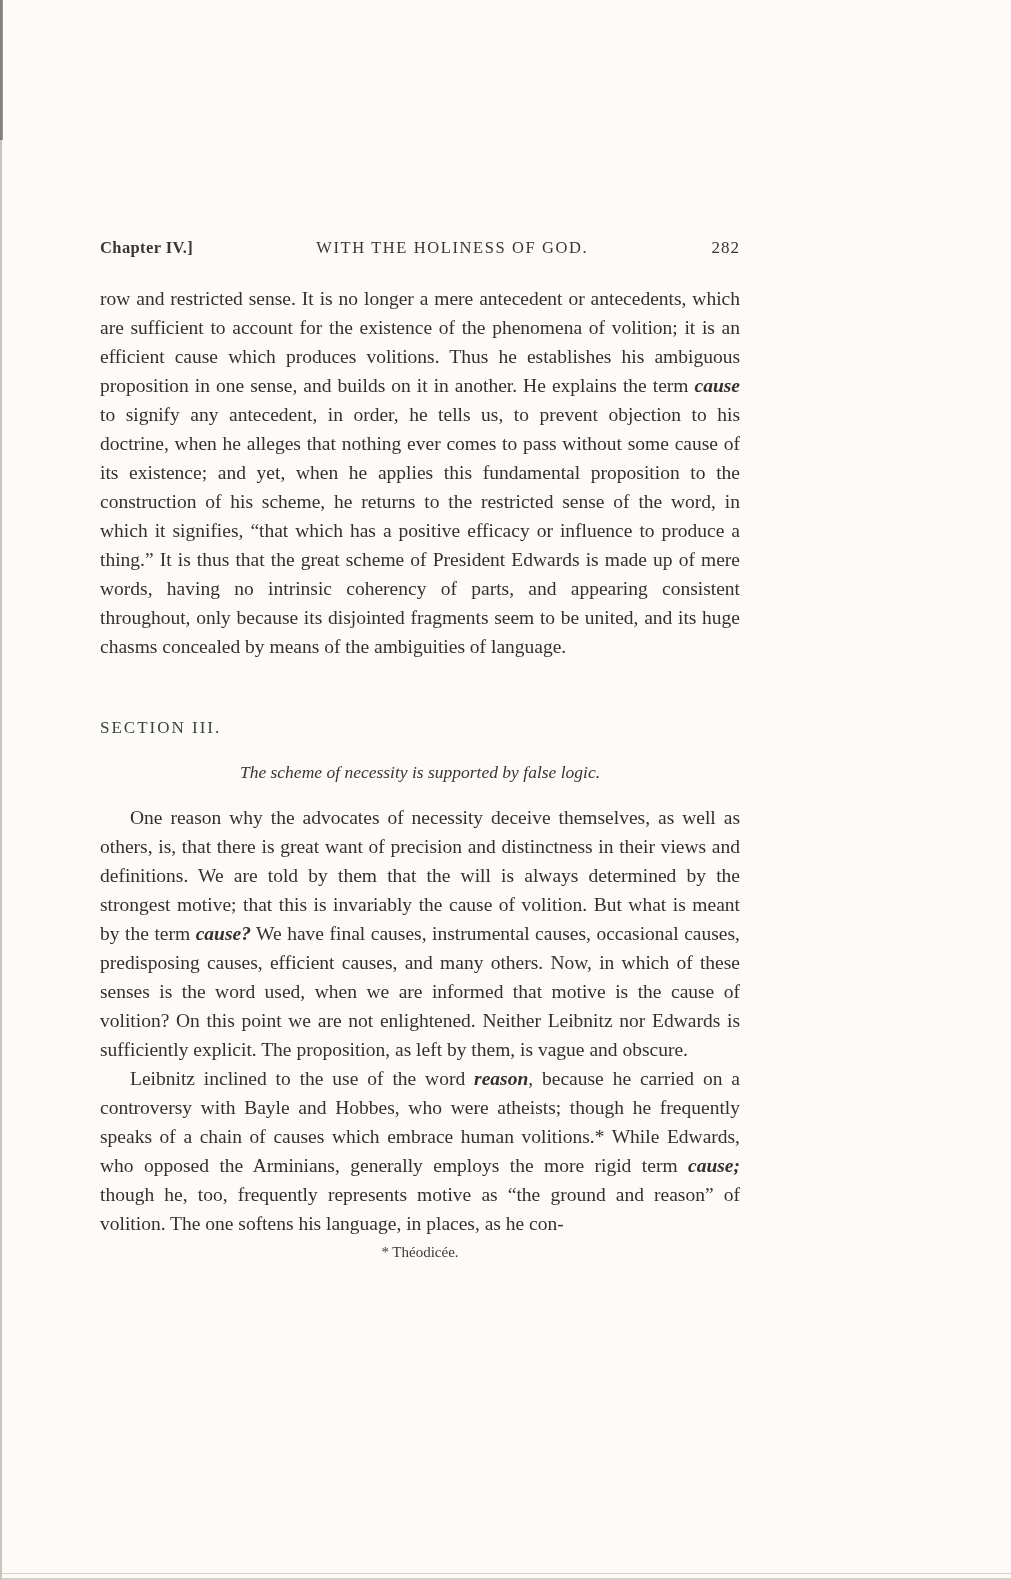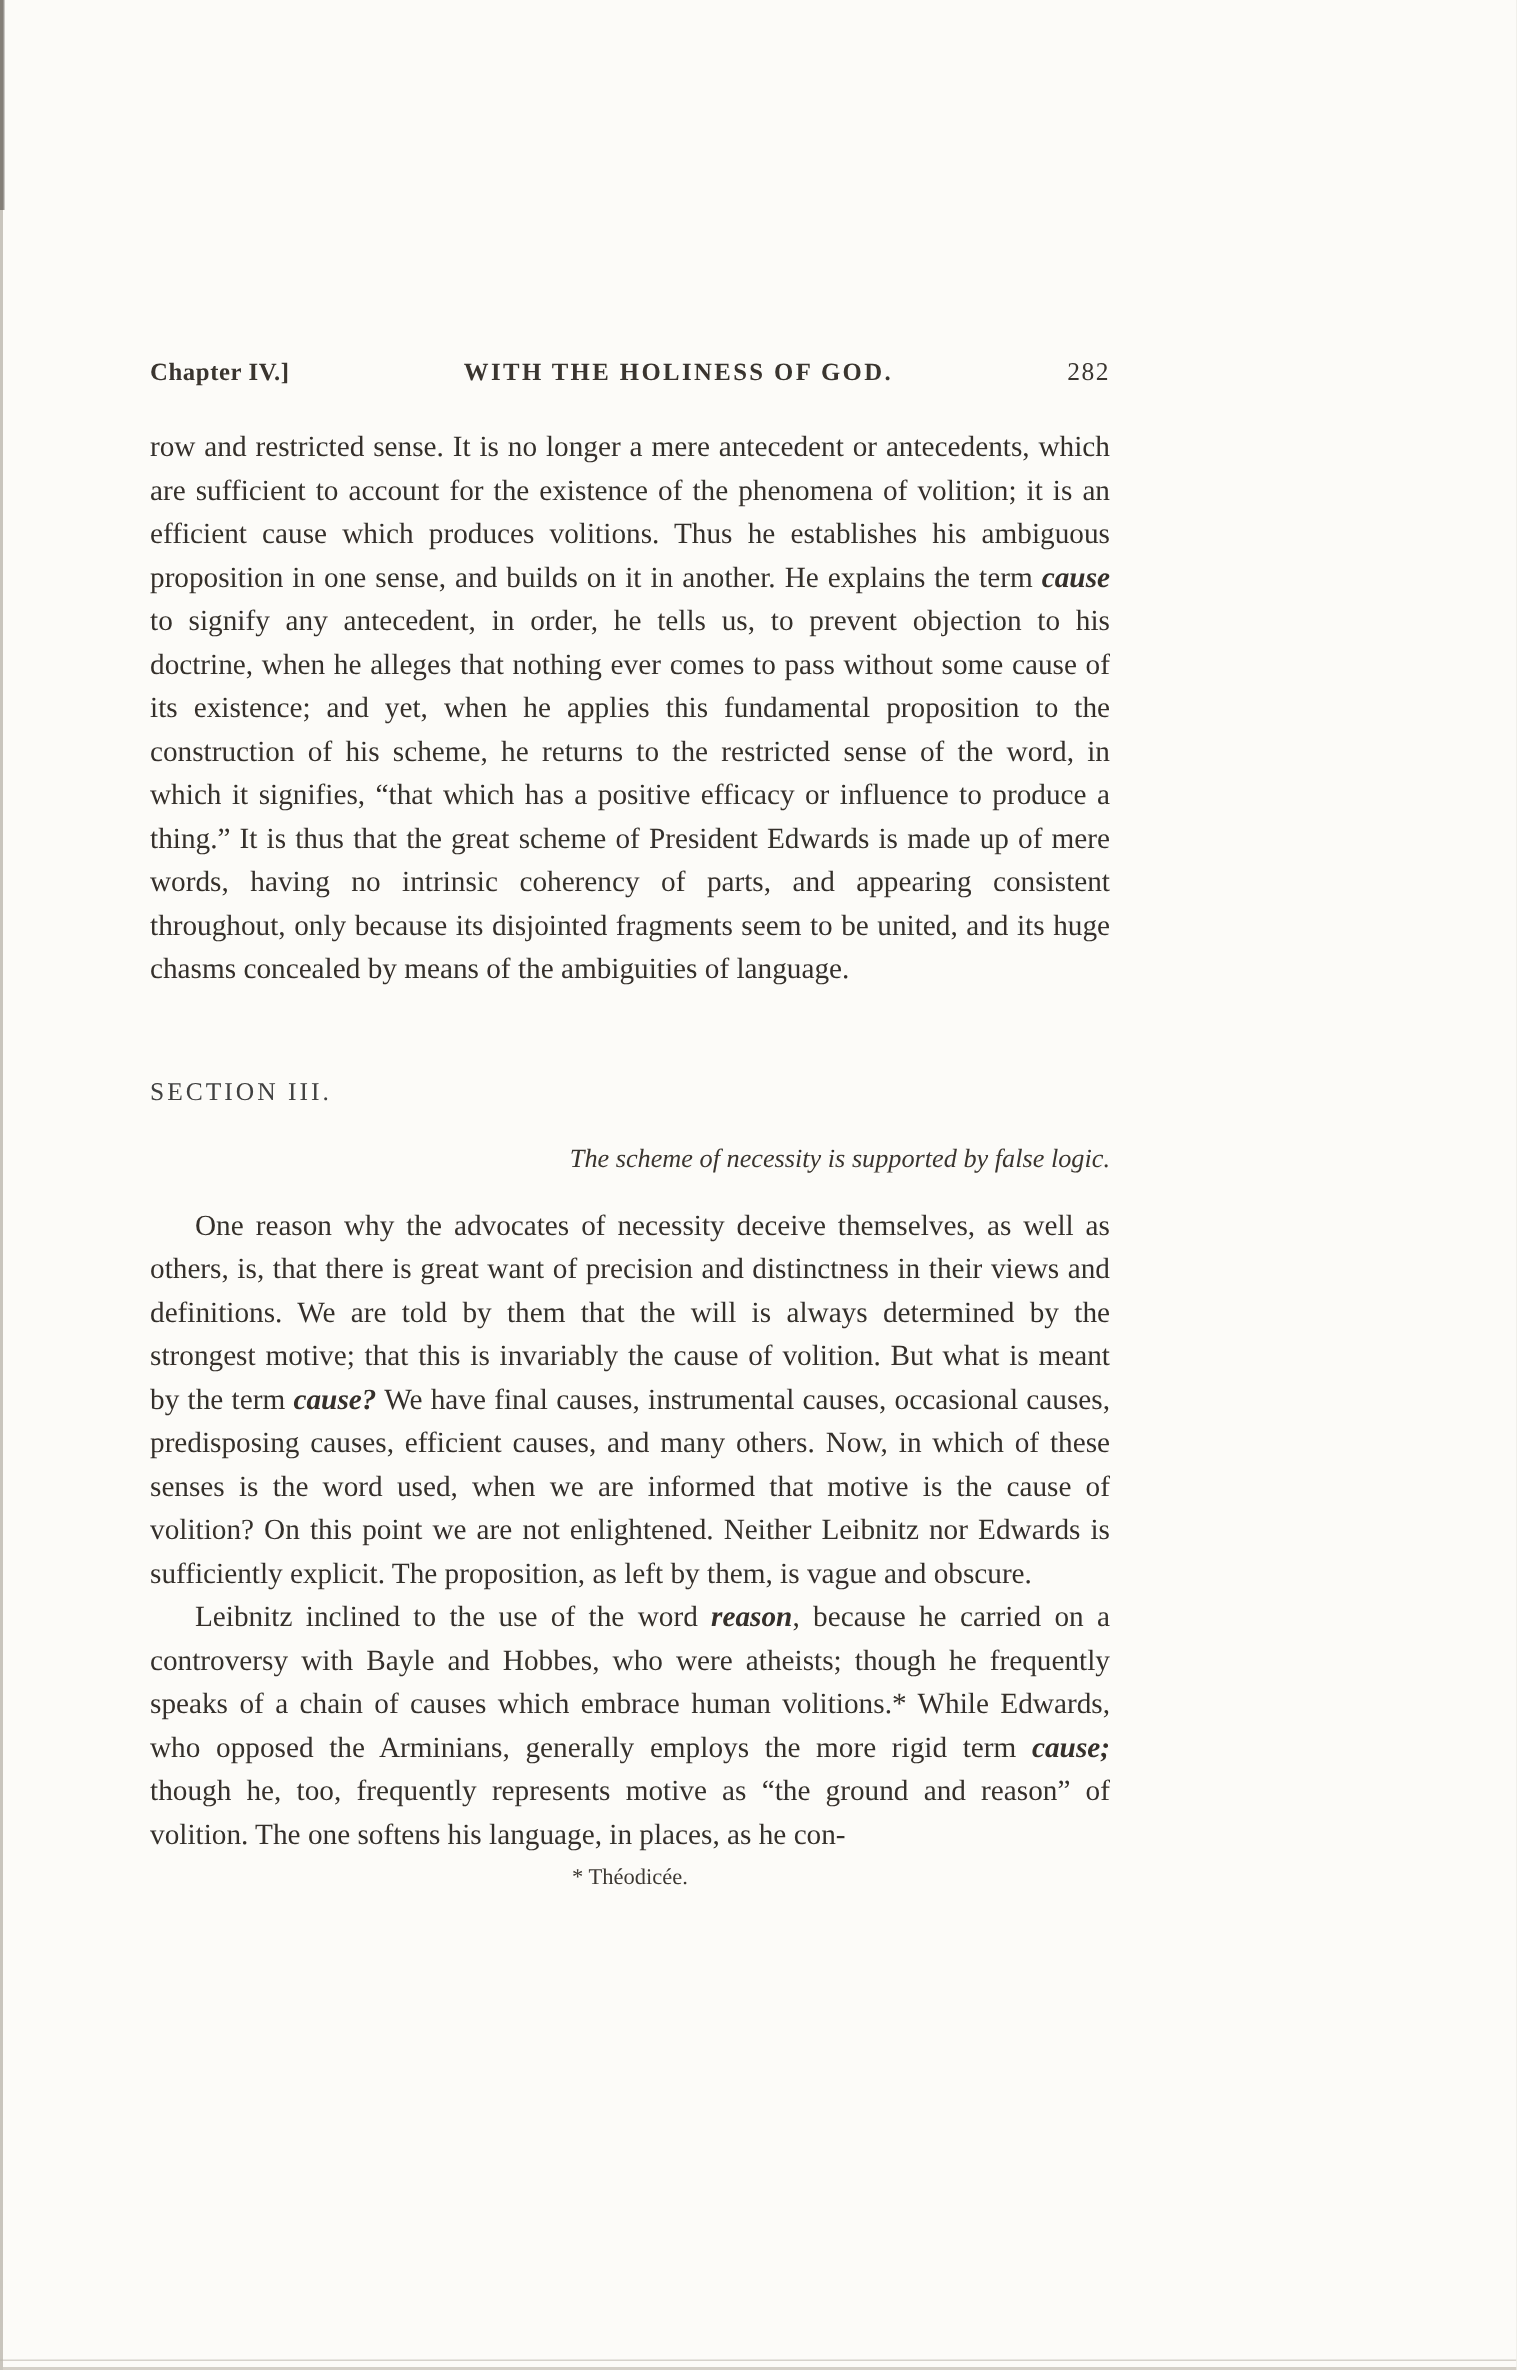--- a/index.html
+++ b/index.html
@@ -50,21 +50,21 @@
     font-size: 16.5px;
     margin-bottom: 26px;
     color: #3a352f;
   }
   .running-header .chapter {
     font-weight: bold;
     letter-spacing: 0.4px;
     flex: 0 0 auto;
   }
   .running-header .title {
-    font-weight: bold;
+    font-weight: normal;
     letter-spacing: 1.6px;
     flex: 1 1 auto;
     text-align: center;
   }
   .running-header .folio {
     flex: 0 0 auto;
     font-size: 17px;
     letter-spacing: 1px;
   }
 
@@ -86,21 +86,21 @@
 
   .section-heading {
     text-align: left;
     font-size: 17px;
     letter-spacing: 2px;
     margin-top: 52px;
     margin-bottom: 16px;
     color: #404040;
   }
   .section-subtitle {
-    text-align: right;
+    text-align: center;
     font-style: italic;
     font-size: 17.5px;
     margin-bottom: 12px;
     color: #3a352f;
   }
   .after-section {
     margin-top: 16px;
   }
 
   .footnote {

